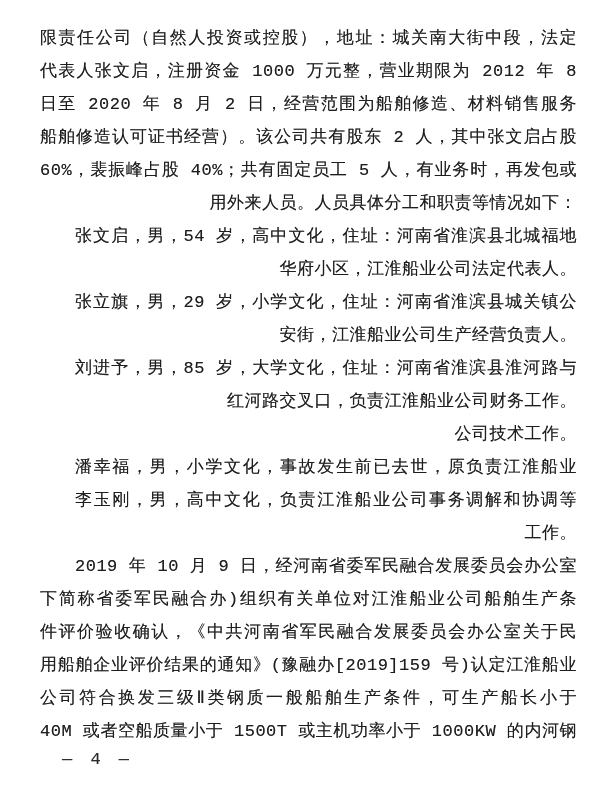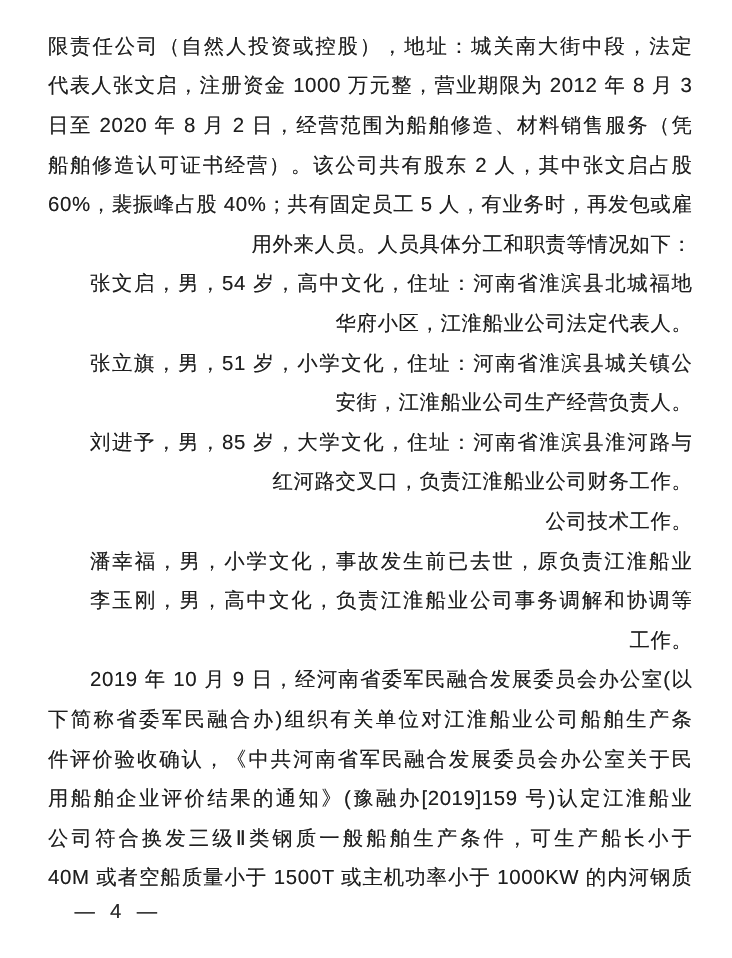--- a/index.html
+++ b/index.html
@@ -8,21 +8,21 @@
     width: 610px;
     height: 798px;
     background: #ffffff;
   }
   .page {
     position: relative;
     width: 610px;
     height: 798px;
     background: #ffffff;
     overflow: hidden;
-    font-family: Liberation Sans, sans-serif;
+    font-family: Liberation Mono, monospace;
     color: #1e1e1e;
   }
   .text-block {
     position: absolute;
     left: 40px;
     top: 22px;
     width: 537px;
   }
   .line {
     font-size: 17px;
@@ -59,21 +59,21 @@
 <div class="page">
   <div class="text-block">
       <div class="line justify">限责任公司（自然人投资或控股），地址：城关南大街中段，法定</div>
       <div class="line justify">代表人张文启，注册资金 1000 万元整，营业期限为 2012 年 8 月 3</div>
       <div class="line justify">日至 2020 年 8 月 2 日，经营范围为船舶修造、材料销售服务（凭</div>
       <div class="line justify">船舶修造认可证书经营）。该公司共有股东 2 人，其中张文启占股</div>
       <div class="line justify">60%，裴振峰占股 40%；共有固定员工 5 人，有业务时，再发包或雇</div>
       <div class="line">用外来人员。人员具体分工和职责等情况如下：</div>
       <div class="line indent justify">张文启，男，54 岁，高中文化，住址：河南省淮滨县北城福地</div>
       <div class="line">华府小区，江淮船业公司法定代表人。</div>
-      <div class="line indent justify">张立旗，男，51 岁，小学文化，住址：河南省淮滨县城关镇公</div>
+      <div class="line indent justify">张立旗，男，29 岁，小学文化，住址：河南省淮滨县城关镇公</div>
       <div class="line">安街，江淮船业公司生产经营负责人。</div>
       <div class="line indent justify">刘进予，男，85 岁，大学文化，住址：河南省淮滨县淮河路与</div>
       <div class="line">红河路交叉口，负责江淮船业公司财务工作。</div>
       <div class="line">公司技术工作。</div>
       <div class="line indent justify">潘幸福，男，小学文化，事故发生前已去世，原负责江淮船业</div>
       <div class="line indent justify">李玉刚，男，高中文化，负责江淮船业公司事务调解和协调等</div>
       <div class="line">工作。</div>
       <div class="line indent justify">2019 年 10 月 9 日，经河南省委军民融合发展委员会办公室(以</div>
       <div class="line justify">下简称省委军民融合办)组织有关单位对江淮船业公司船舶生产条</div>
       <div class="line justify">件评价验收确认，《中共河南省军民融合发展委员会办公室关于民</div>

